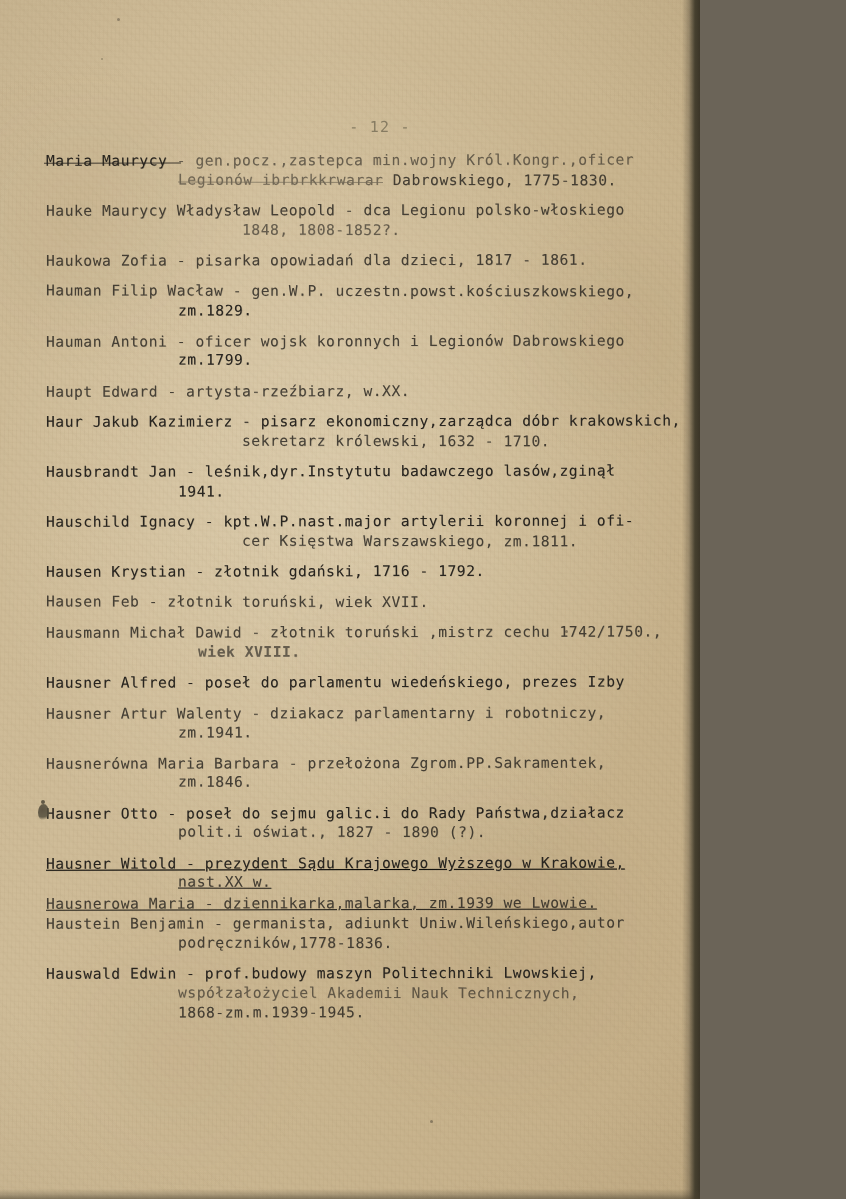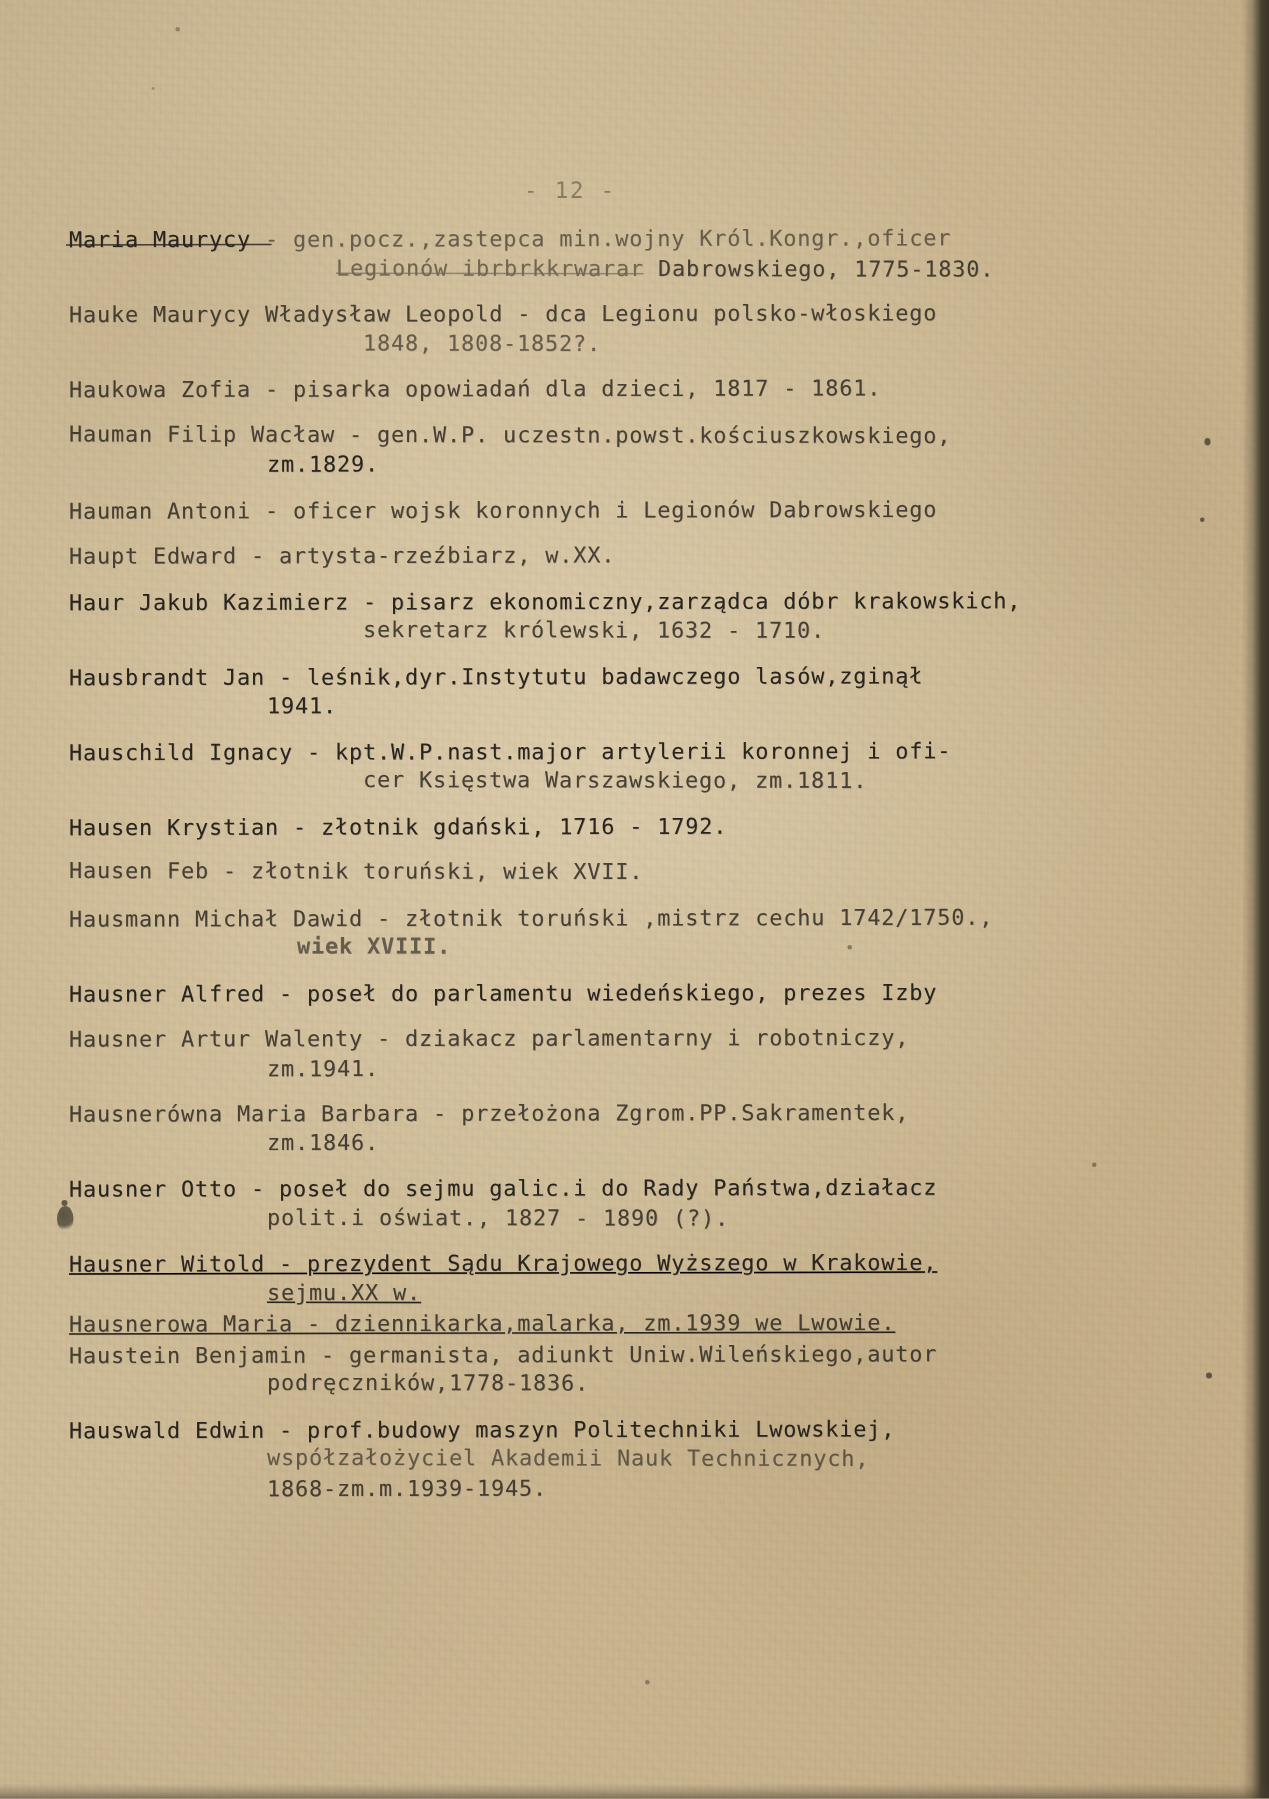--- a/index.html
+++ b/index.html
@@ -6,21 +6,21 @@
     margin: 0;
     padding: 0;
     background: #6b6458;
   }
   body {
     font-family: "DejaVu Sans Mono", "Liberation Mono", monospace;
   }
 
   #page {
     position: relative;
-    width: 846px;
+    width: 700px;
     height: 1199px;
     overflow: hidden;
     background-color: #cdb994;
     background-image:
       radial-gradient(ellipse 70% 55% at 48% 42%, rgba(255,248,228,0.30) 0%, rgba(255,248,228,0.0) 70%),
       radial-gradient(ellipse 120% 90% at 50% 50%, rgba(120,96,58,0.0) 55%, rgba(110,88,52,0.22) 100%),
       linear-gradient(107deg, #cdba96 0%, #cfbc98 30%, #c9b58f 62%, #c4ae87 100%);
   }
 
   
@@ -134,21 +134,20 @@
     right: -14px;
     top: 60%;
     height: 1.6px;
     background: #24211c;
     opacity: 0.85;
   }
   .overtyped {
     position: relative;
     display: inline-block;
     opacity: 0.55;
-    margin-left: 46px;
   }
   .overtyped::after {
     content: "";
     position: absolute;
     left: 0;
     right: 0;
     top: 62%;
     height: 1.4px;
     background: #2a261f;
     opacity: 0.7;
@@ -198,20 +197,21 @@
         <div class="ln sk1 f2">Haukowa Zofia - pisarka opowiadań dla dzieci, 1817 - 1861.</div>
       </div>
 
       <div class="entry">
         <div class="ln sk2 f2">Hauman Filip Wacław - gen.W.P. uczestn.powst.kościuszkowskiego,</div>
         <div class="ln cont sk1 f1">zm.1829.</div>
       </div>
 
       <div class="entry">
         <div class="ln sk1 f2">Hauman Antoni - oficer wojsk koronnych i Legionów Dabrowskiego</div>
+        <div class="ln cont sk2 f1">zm.1799.</div>
       </div>
 
       <div class="entry">
         <div class="ln sk1 f2">Haupt Edward - artysta-rzeźbiarz, w.XX.</div>
       </div>
 
       <div class="entry">
         <div class="ln sk1 f1">Haur Jakub Kazimierz - pisarz ekonomiczny,zarządca dóbr krakowskich,</div>
         <div class="ln cont2 sk2 f2">sekretarz królewski, 1632 - 1710.</div>
       </div>
@@ -253,21 +253,21 @@
         <div class="ln cont sk2 f2">zm.1846.</div>
       </div>
 
       <div class="entry">
         <div class="ln sk1 f1">Hausner Otto - poseł do sejmu galic.i do Rady Państwa,działacz</div>
         <div class="ln cont sk2 f2">polit.i oświat., 1827 - 1890 (?).</div>
       </div>
 
       <div class="entry tight">
         <div class="ln sk1 f1">Hausner Witold - prezydent Sądu Krajowego Wyższego w Krakowie,</div>
-        <div class="ln cont sk2 f2">sejmu.XX w.</div>
+        <div class="ln cont sk2 f2">nast.XX w.</div>
       </div>
 
       <div class="entry tight">
         <div class="ln sk1 f2">Hausnerowa Maria - dziennikarka,malarka, zm.1939 we Lwowie.</div>
       </div>
 
       <div class="entry">
         <div class="ln sk1 f2">Haustein Benjamin - germanista, adiunkt Uniw.Wileńskiego,autor</div>
         <div class="ln cont sk2 f2">podręczników,1778-1836.</div>
       </div>

